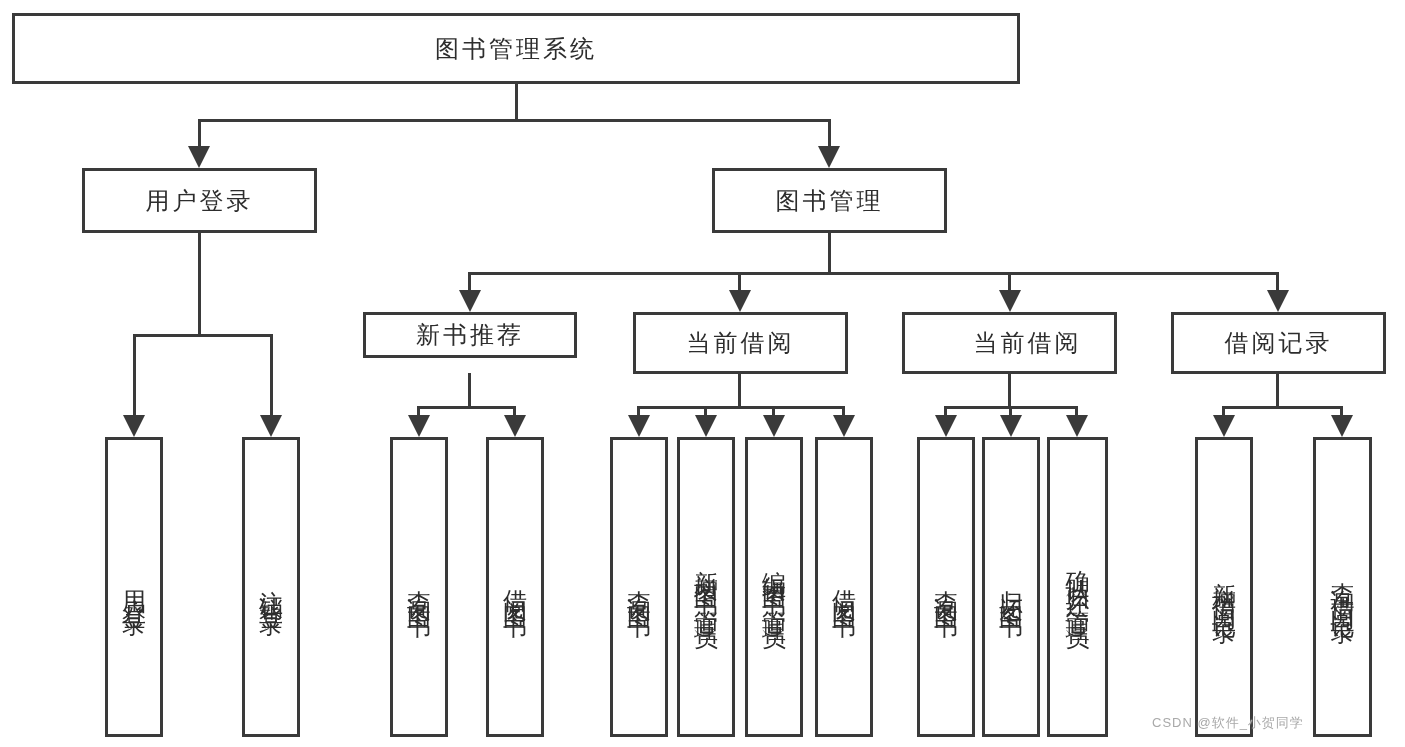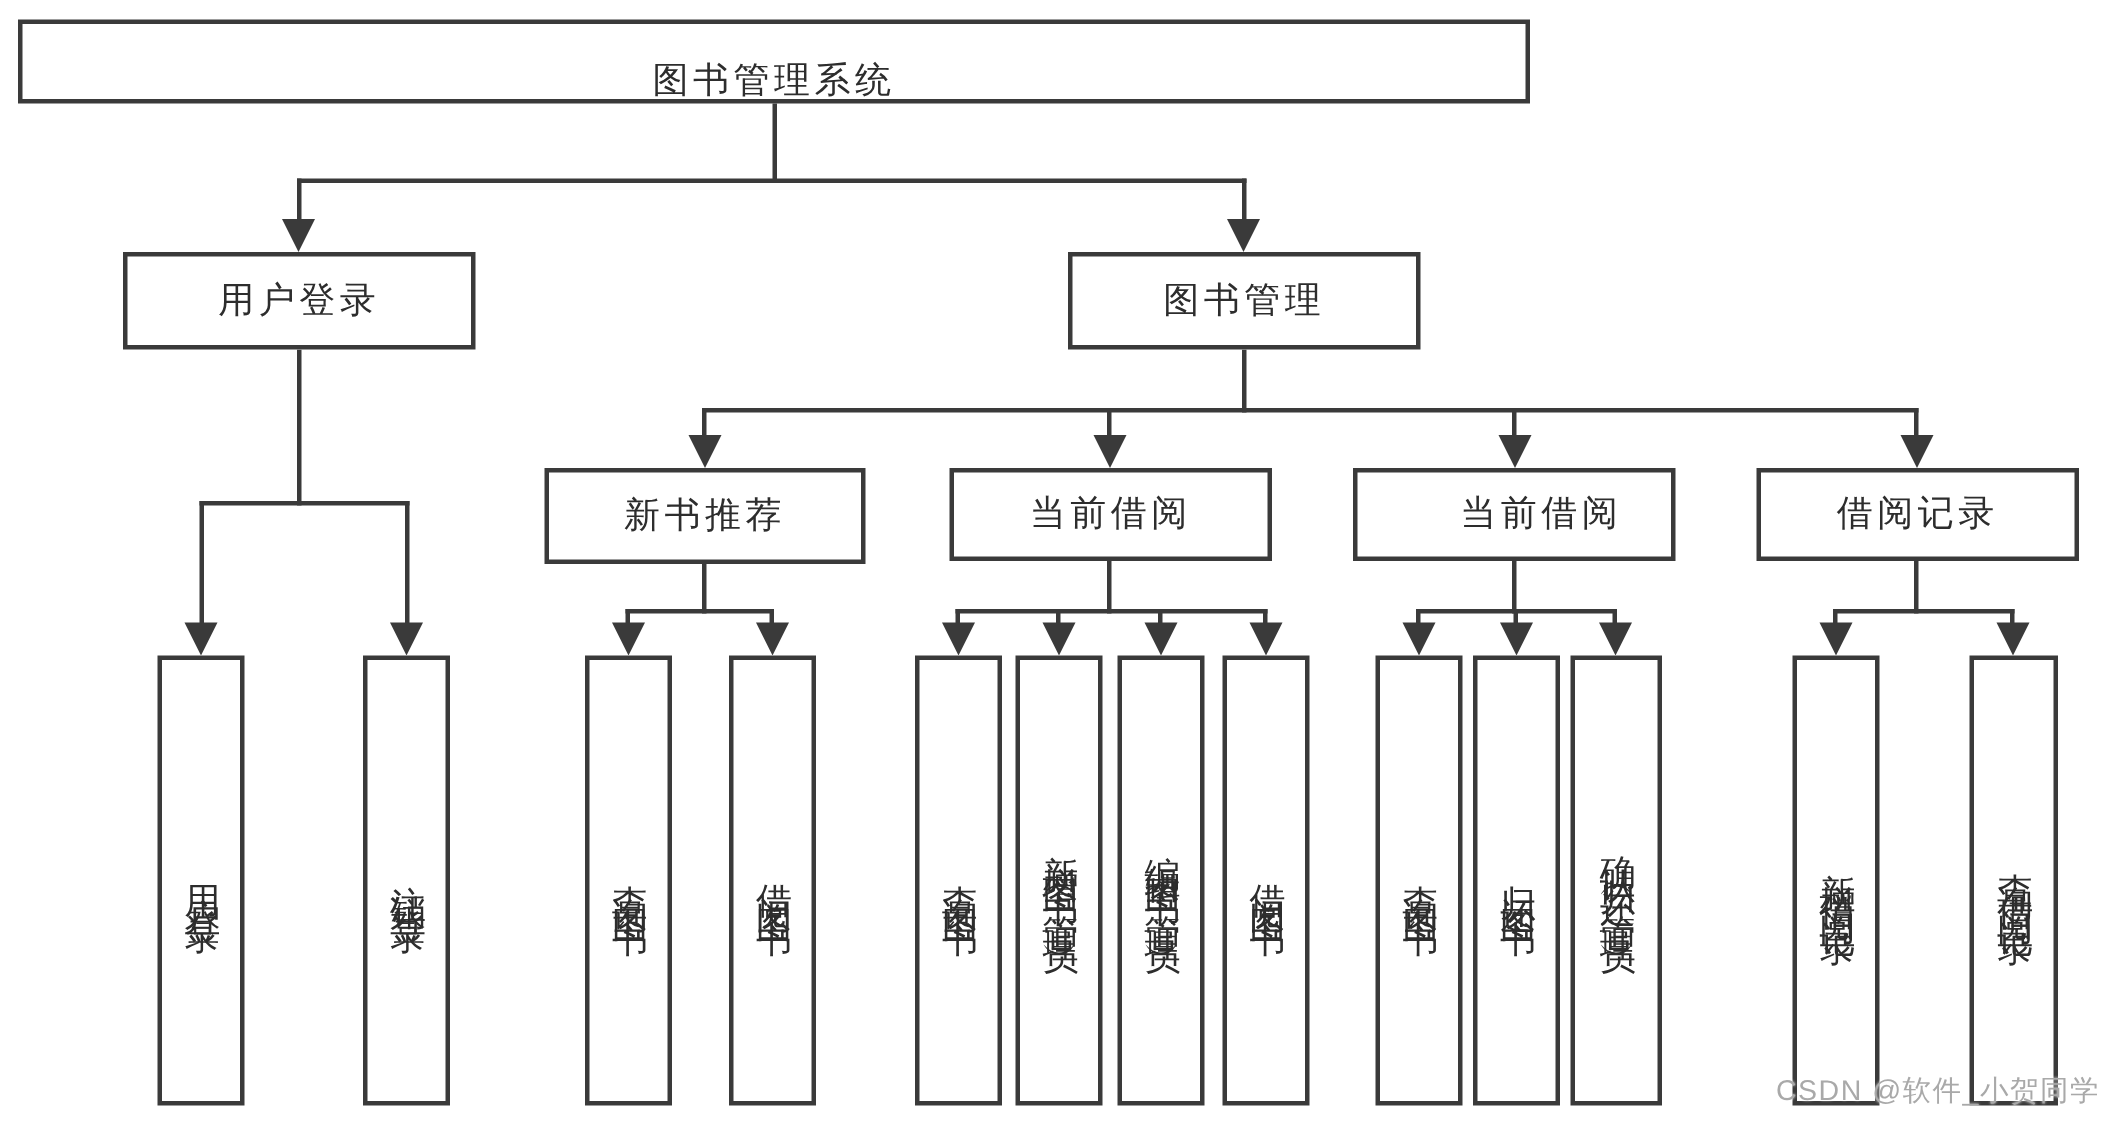--- a/index.html
+++ b/index.html
@@ -42,47 +42,46 @@
   .vl{position:absolute;width:3px;background:var(--line-color);z-index:1;}
   .arrow{
     position:absolute;width:0;height:0;z-index:1;
     border-left:11px solid transparent;
     border-right:11px solid transparent;
     border-top:22px solid var(--line-color);
   }
   .watermark{
     position:absolute;
     left:1152px;top:714px;
-    font-size:19px;
+    font-size:13px;
     letter-spacing:1px;
     color:var(--watermark-color);
     text-shadow:0 0 2px #ffffff;
     z-index:3;
     white-space:nowrap;
-    margin-left:32px;
   }
 </style>
 </head>
 <body>
 
 <div id="canvas">
 
-  <div class="node" style="left:12px;top:13px;width:1008px;height:56px;align-items:flex-end;">
+  <div class="node" style="left:12px;top:13px;width:1008px;height:71px;">
     <span class="lbl">图书管理系统</span>
   </div>
 
   <div class="node" style="left:82px;top:168px;width:235px;height:65px;">
     <span class="lbl">用户登录</span>
   </div>
 
   <div class="node" style="left:712px;top:168px;width:235px;height:65px;">
     <span class="lbl">图书管理</span>
   </div>
 
-  <div class="node" style="left:363px;top:312px;width:214px;height:64px;">
+  <div class="node" style="left:363px;top:312px;width:214px;height:46px;">
     <span class="lbl">新书推荐</span>
   </div>
 
   <div class="node" style="left:633px;top:312px;width:215px;height:62px;">
     <span class="lbl">当前借阅</span>
   </div>
 
   <div class="node" style="left:902px;top:312px;width:215px;height:62px;padding-left:36px;">
     <span class="lbl">当前借阅</span>
   </div>

